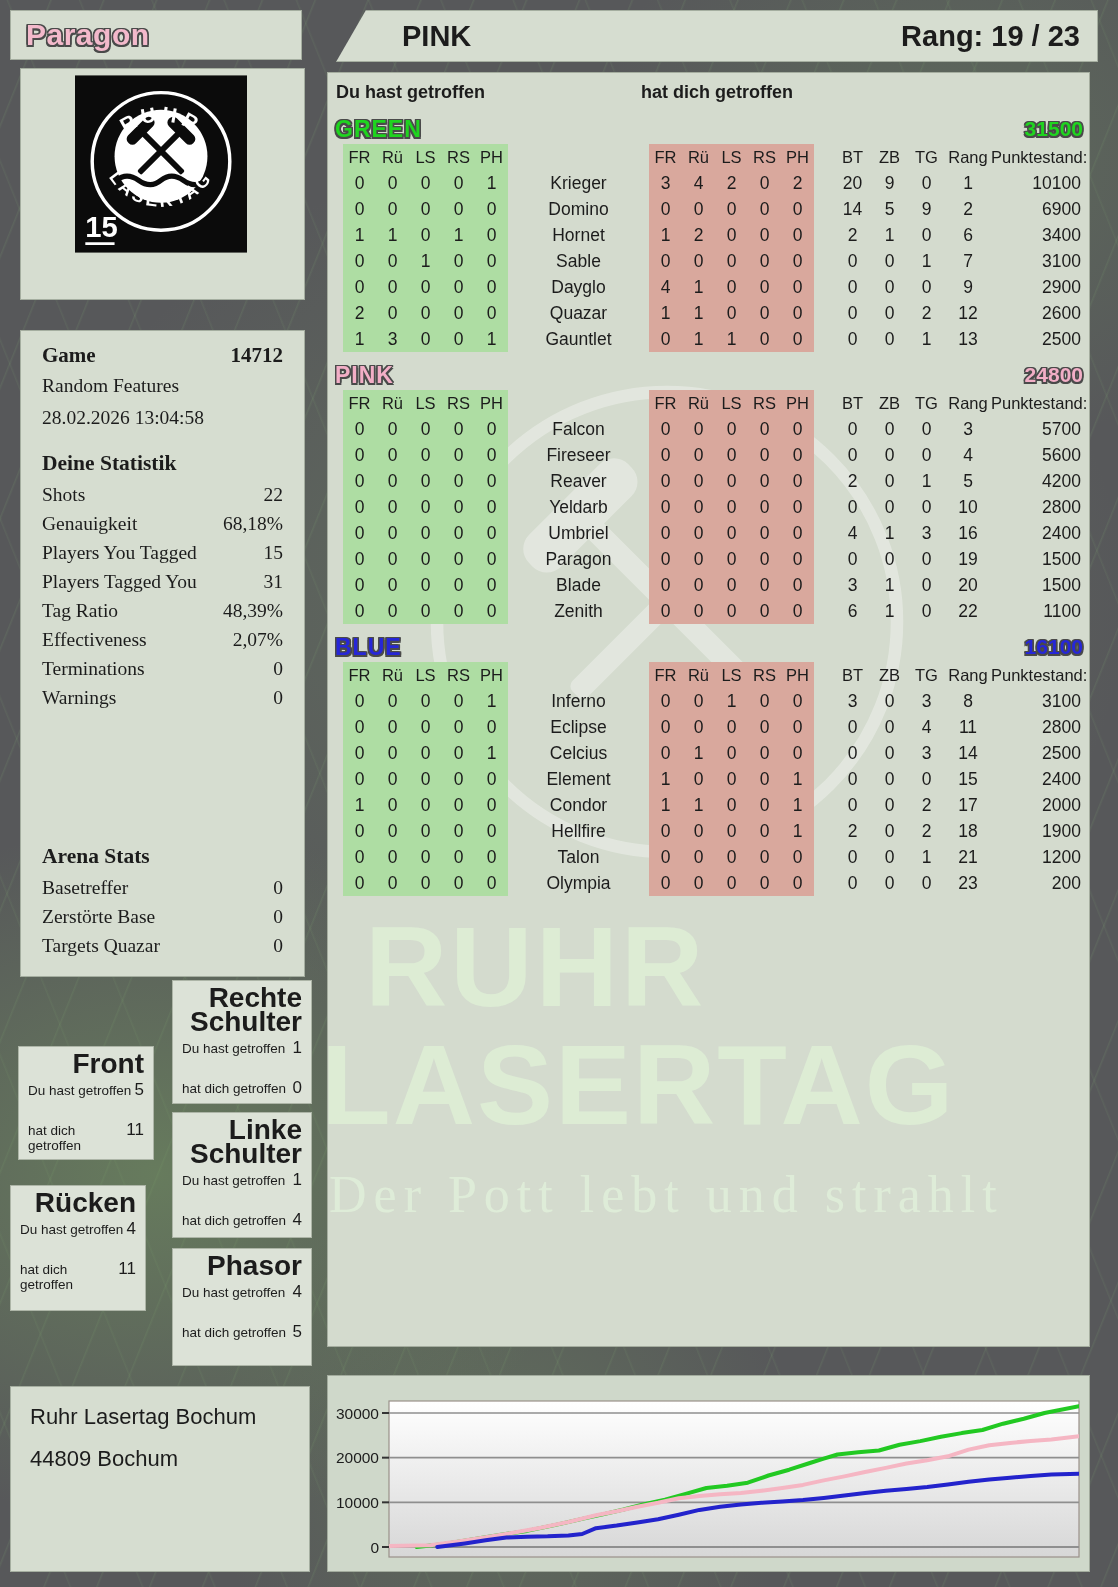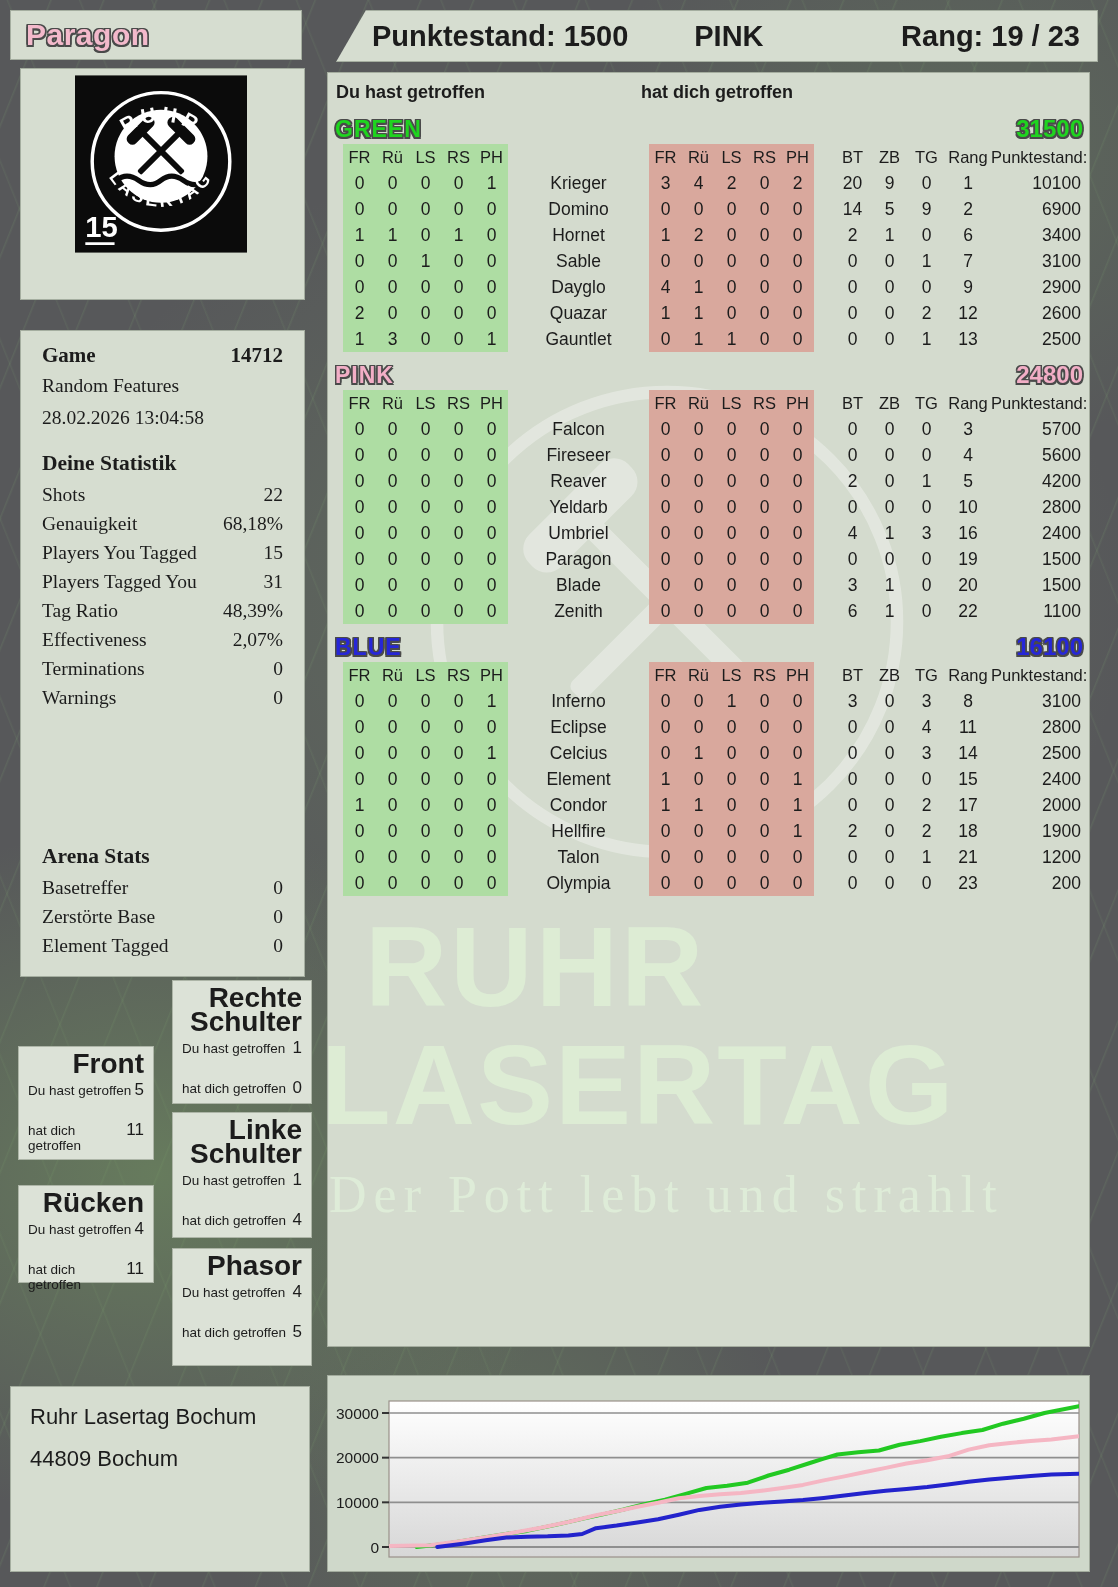--- a/index.html
+++ b/index.html
@@ -44,42 +44,42 @@
   .hit-box{position:absolute;background:#dce2d7;box-shadow:inset 0 0 0 1px rgba(125,135,120,0.5);
     padding:6px 10px;box-sizing:border-box;}
   .hb-title{font-weight:bold;font-size:28px;text-align:right;line-height:24px;}
   .hb-row{display:flex;justify-content:space-between;align-items:baseline;margin-top:4px;}
   .hb-row.second{margin-top:20px;}
   .hb-lbl{font-size:13.5px;}
   .hb-val{font-size:17px;}
   .hb-0{left:172px;top:980px;width:140px;height:124px;}
   .hb-1{left:18px;top:1046px;width:136px;height:114px;}
   .hb-2{left:172px;top:1112px;width:140px;height:126px;}
-  .hb-3{left:18px;top:1185px;width:136px;height:98px;}
+  .hb-3{left:10px;top:1185px;width:136px;height:126px;}
   .hb-4{left:172px;top:1248px;width:140px;height:118px;}
 
   
   #address-panel{left:10px;top:1386px;width:300px;height:186px;padding:10px 20px;box-sizing:border-box;}
   .addr-line{font-size:22px;line-height:42px;}
 
   
   #main-panel{left:327px;top:72px;width:763px;height:1275px;background:#d4dbce;}
   #main-panel .inner{position:relative;width:100%;height:100%;overflow:hidden;}
   .wm{position:absolute;z-index:0;pointer-events:none;}
   #wm-hammers{left:90px;top:290px;opacity:0.33;}
   #wm-line1{left:38px;top:838px;font-size:114px;font-weight:bold;color:rgba(223,240,214,0.8);letter-spacing:3px;line-height:1;}
   #wm-line2{left:-6px;top:956px;font-size:114px;font-weight:bold;color:rgba(223,240,214,0.8);letter-spacing:2px;line-height:1;}
   #wm-tagline{left:2px;top:1092px;font-size:52px;font-family:"Liberation Serif",serif;color:rgba(226,241,219,0.75);letter-spacing:7px;line-height:1.2;}
   .sec-hdr{position:absolute;z-index:1;font-weight:bold;font-size:18px;top:10px;}
   #hdr-you{left:9px;}
   #hdr-them{left:314px;}
   #teams{position:absolute;z-index:1;left:8px;top:34px;right:7px;}
   .team-label-row{display:flex;justify-content:space-between;align-items:center;height:30px;margin-top:8px;font-weight:bold;}
   .team-name{font-size:23px;letter-spacing:1px;}
-  .team-total{font-size:24px;}
+  .team-total{font-size:21px;}
   .team-row{display:grid;grid-template-columns:repeat(5,33px) 141px repeat(5,33px) 20px 37px 37px 37px 46px 1fr;
     height:26px;align-items:stretch;font-size:17.5px;padding-left:8px;}
   .cell{display:flex;align-items:center;justify-content:center;}
   .cell.g{background:#aedda3;}
   .cell.r{background:#d9a89d;}
   .cell.pts{justify-content:flex-end;padding-right:2px;}
   .team-row.hdr .cell{font-size:16.5px;}
 
   
   #chart-panel{left:327px;top:1375px;width:763px;height:197px;background:#cfd8ca;}
@@ -87,21 +87,20 @@
 </head>
 <body>
 
 <div class="page">
 
   <div class="panel" id="name-band">
     <span class="pname outlined">Paragon</span>
   </div>
 
   <div class="panel" id="header-band">
-    <span class="score">Punktestand: 1500</span>
     <span class="team">PINK</span>
     <span class="rank">Rang: 19 / 23</span>
   </div>
 
   <div class="panel" id="logo-panel">
     <svg width="172" height="178" viewBox="0 0 100 103">
       <rect x="0" y="0" width="100" height="103" fill="#0b0b0b"></rect>
       <circle cx="50" cy="50" r="40" fill="none" stroke="#ffffff" stroke-width="2"></circle>
       <circle cx="50" cy="47" r="27" fill="#ffffff"></circle>
       <path d="M 24,61 Q 30,56 37,61 T 50,61 T 63,61 T 76,61" fill="none" stroke="#0b0b0b" stroke-width="3"></path>
@@ -176,21 +175,21 @@
     <div id="arena-rows">
         <div class="kv">
           <span>Basetreffer</span>
           <span>0</span>
         </div>
         <div class="kv">
           <span>Zerstörte Base</span>
           <span>0</span>
         </div>
         <div class="kv">
-          <span>Element Tagged</span>
+          <span>Targets Quazar</span>
           <span>0</span>
         </div>
       </div>
   </div>
 
   <div id="hit-boxes">
       <div class="hit-box hb-0">
         <div class="hb-title">Rechte Schulter</div>
         <div class="hb-row">
           <span class="hb-lbl">Du hast getroffen</span>

